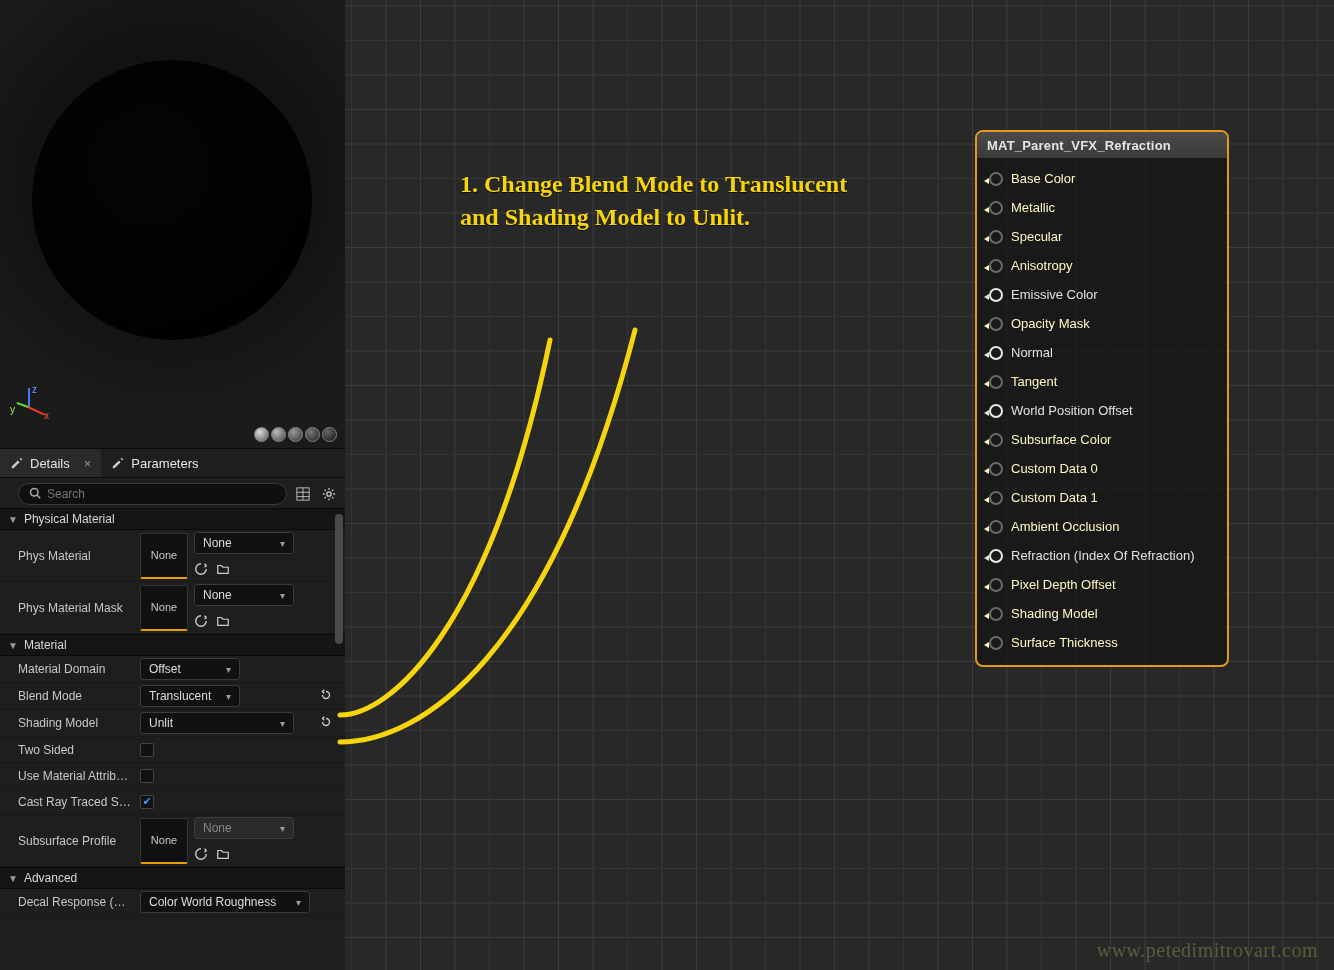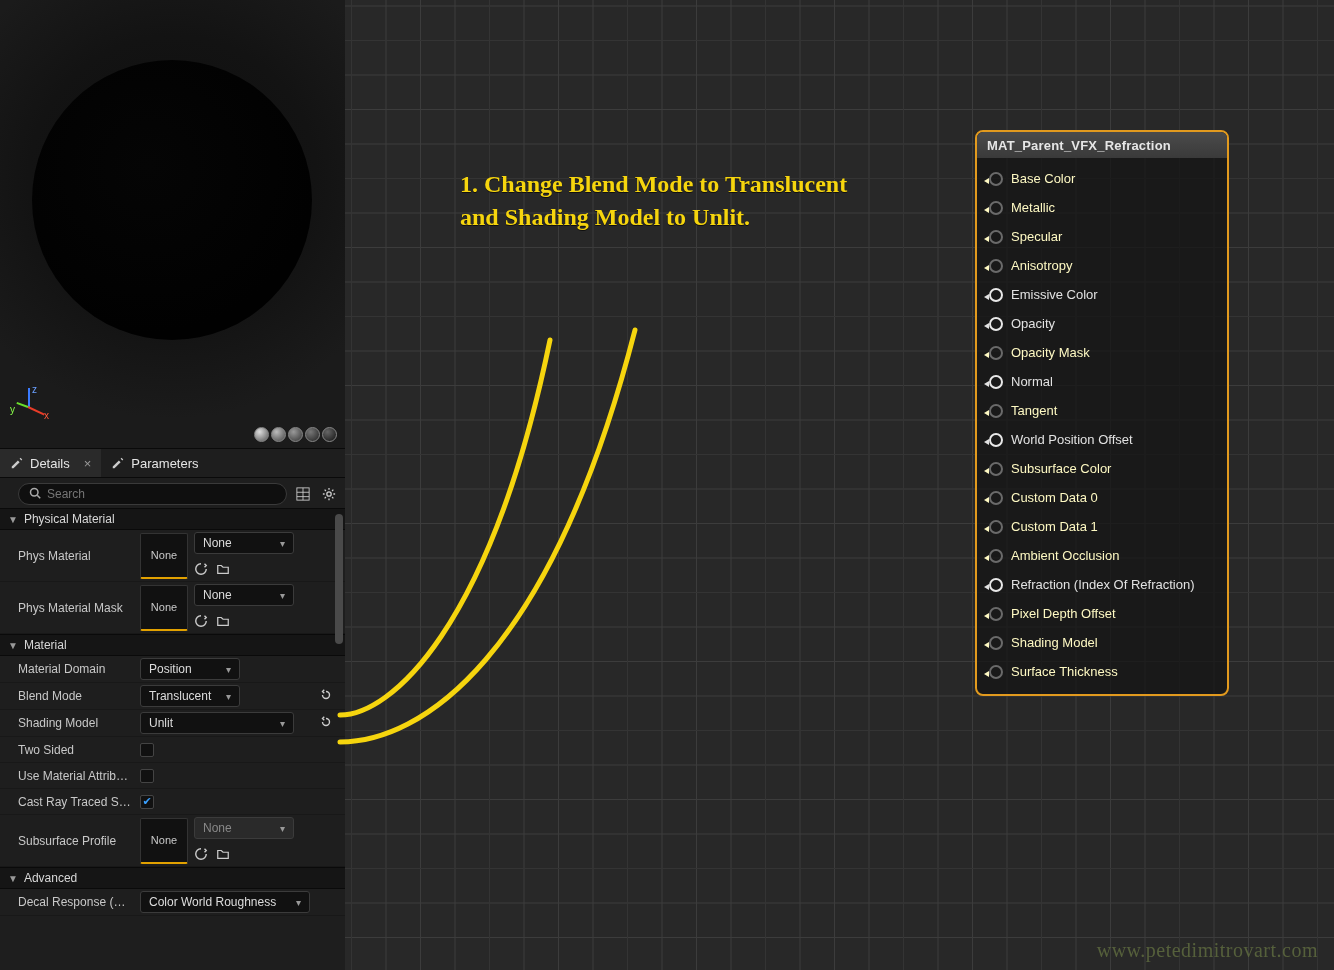--- a/index.html
+++ b/index.html
@@ -257,21 +257,21 @@
 
     <div class="section-header">
       <span class="tri">▼</span>
       <span>Material</span>
     </div>
 
     <div class="row">
       <div class="row-label">Material Domain</div>
       <div class="row-value">
         <div class="dropdown">
-          <span>Position</span>
+          <span>Offset</span>
           <span class="chev">▾</span>
         </div>
       </div>
     </div>
 
     <div class="row">
       <div class="row-label">Blend Mode</div>
       <div class="row-value">
         <div class="dropdown">
           <span>Translucent</span>
@@ -379,24 +379,20 @@
         <span>Specular</span>
       </div>
       <div class="pin disabled">
         <span class="pin-icon"></span>
         <span>Anisotropy</span>
       </div>
       <div class="pin active">
         <span class="pin-icon"></span>
         <span>Emissive Color</span>
       </div>
-      <div class="pin active">
-        <span class="pin-icon"></span>
-        <span>Opacity</span>
-      </div>
       <div class="pin disabled">
         <span class="pin-icon"></span>
         <span>Opacity Mask</span>
       </div>
       <div class="pin active">
         <span class="pin-icon"></span>
         <span>Normal</span>
       </div>
       <div class="pin disabled">
         <span class="pin-icon"></span>

